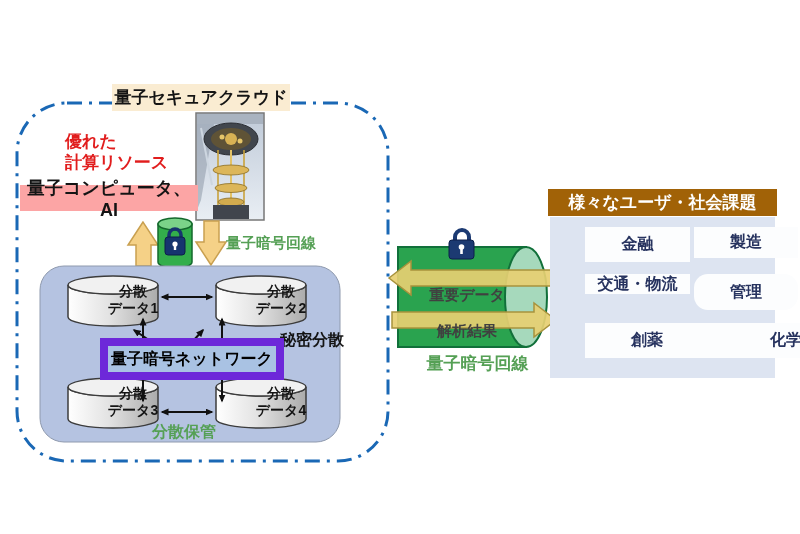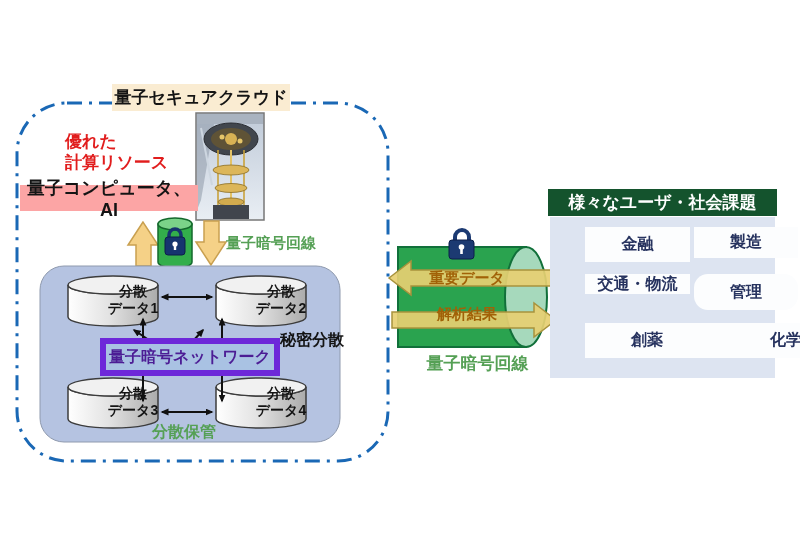--- a/index.html
+++ b/index.html
@@ -8,24 +8,24 @@
   #shape-layer{position:absolute;left:0;top:0;}
   .abs{position:absolute;}
   .ctr{display:flex;align-items:center;justify-content:center;text-align:center;}
   .pre{white-space:pre-line;}
   .title-tag{background:#faecd2;color:#141414;font-weight:700;font-size:17px;}
   .compute-caption{color:#e11d1d;font-weight:700;font-size:17px;line-height:21px;}
   .compute-label{background:#fca5a5;color:#141414;font-weight:700;font-size:18px;}
   .green-label{color:#55a055;font-weight:700;}
   .node-label{color:#141414;font-weight:700;font-size:14px;line-height:17px;margin-left:20px;}
   .secret{color:#141414;font-weight:700;font-size:16px;}
-  .network-box{background:#a9c2e3;border:6px solid #6d28d9;color:#4c1d95;
+  .network-box{background:#a9c2e3;border:8px solid #6d28d9;color:#000000;
                font-weight:700;font-size:16px;}
-  .chan-label{color:#a16207;font-weight:700;font-size:15px;}
-  .users-header{background:#14532d;color:#ffffff;font-weight:700;font-size:17px;}
+  .chan-label{color:#404040;font-weight:700;font-size:15px;margin-top:17px;}
+  .users-header{background:#a16207;color:#ffffff;font-weight:700;font-size:17px;}
   .users-panel{background:#dde4f1;}
   .user-cell{background:#fcfdfe;color:#27335f;font-weight:700;font-size:16px;margin-left:28px;}
 </style>
 </head>
 <body>
 
 <div id="canvas">
 
   <svg id="shape-layer" width="800" height="534" viewBox="0 0 800 534">
     <defs>

